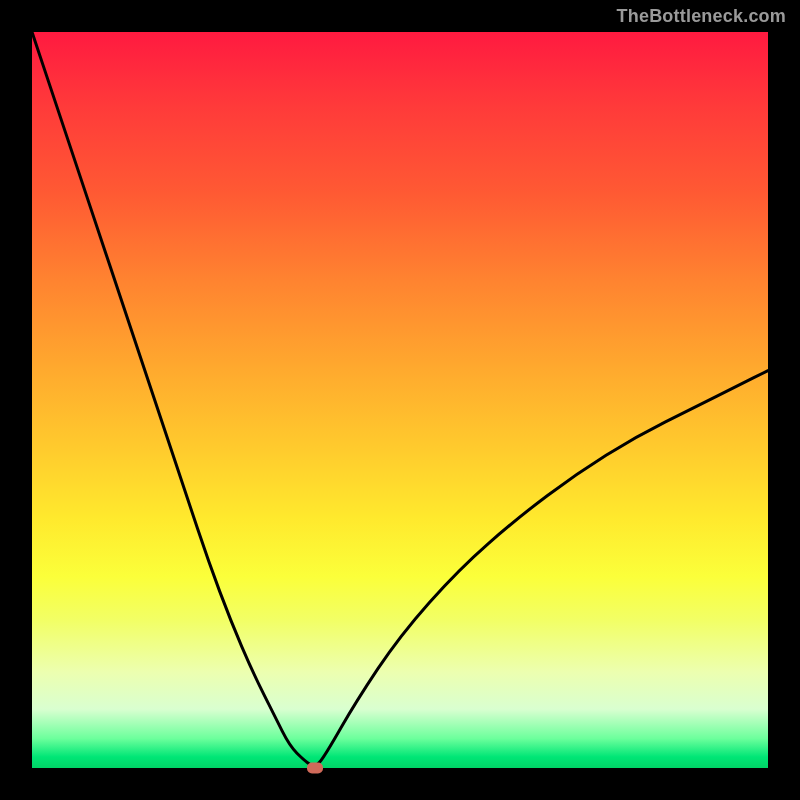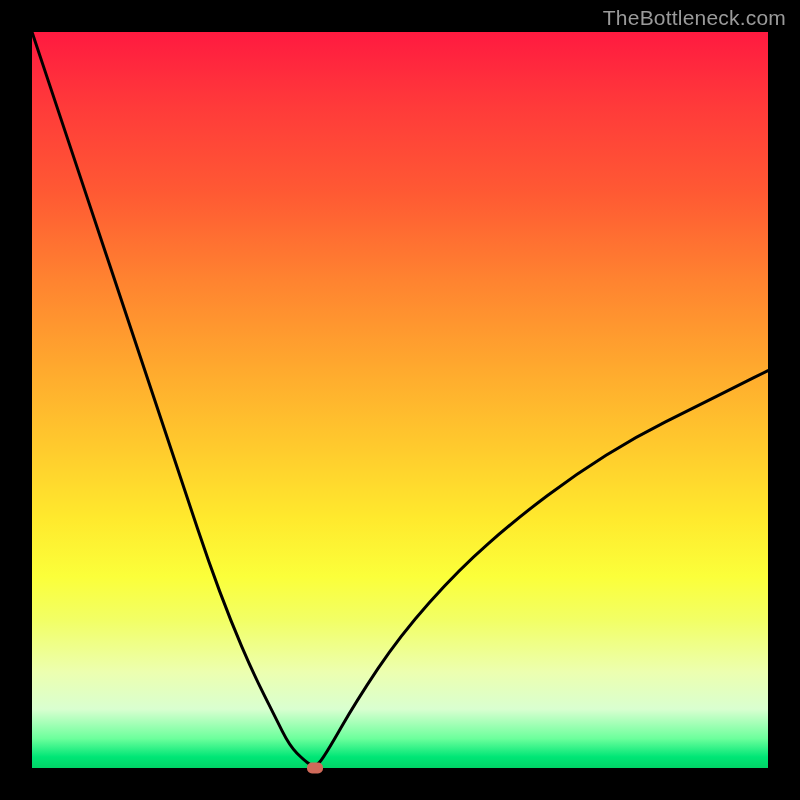--- a/index.html
+++ b/index.html
@@ -41,23 +41,23 @@
       #6cff9c 96%,
       #00e676 98.5%,
       #00d466 100%
     );
   }
   .watermark {
     position: absolute;
     top: 6px;
     right: 14px;
     color: #9a9a9a;
-    font-size: 21px;
+    font-size: 18px;
     letter-spacing: 0.2px;
-    font-weight: 400;
+    font-weight: 700;
   }
   svg.curve {
     position: absolute;
     left: 0;
     top: 0;
     width: 736px;
     height: 736px;
     overflow: visible;
   }
   .marker {

